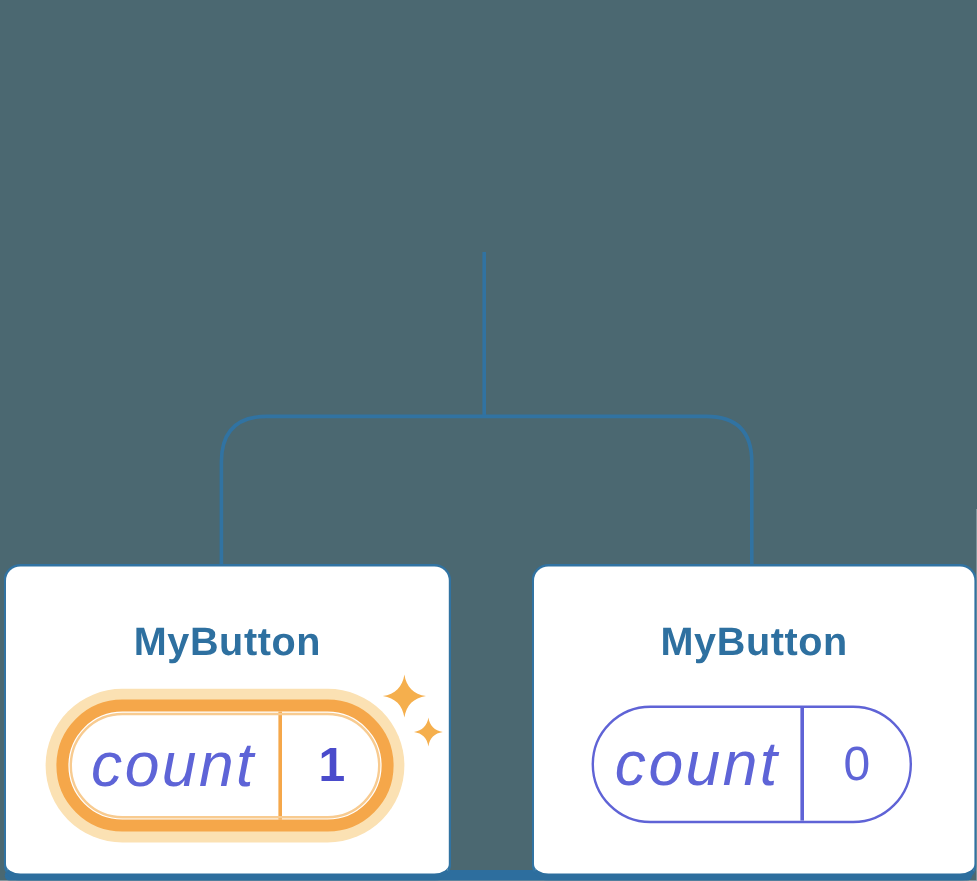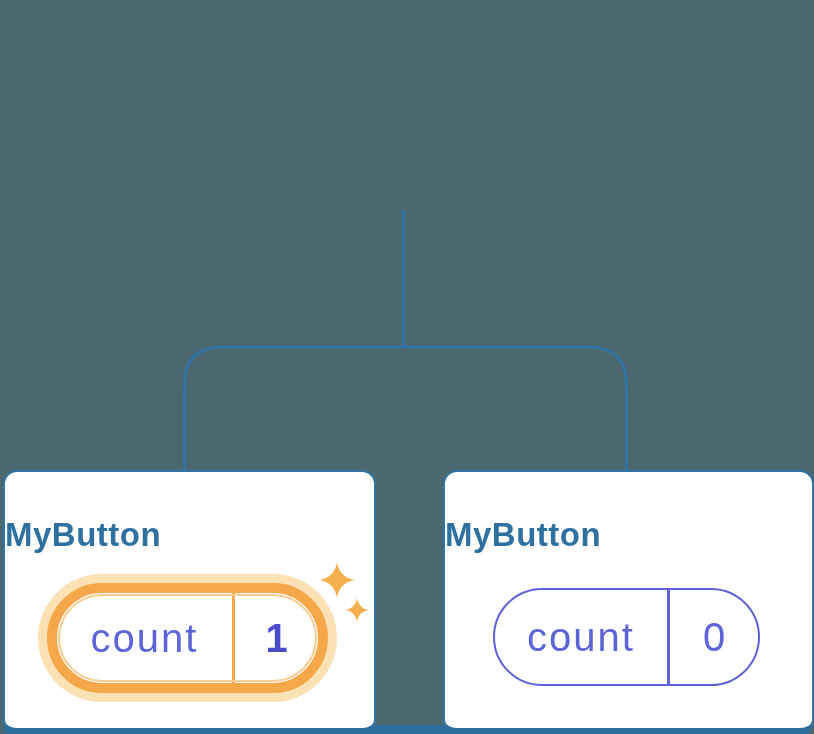--- a/index.html
+++ b/index.html
@@ -30,21 +30,21 @@
     display:flex; align-items:center; justify-content:center;
   }
   .child-node { top:470px; width:369px; height:256px; border-radius:14px; }
   .child-left  { left:3px; }
   .child-right { left:443px; width:367px; }
 
   .node-title {
     font-size:33px; font-weight:700; letter-spacing:0.5px;
     color:var(--title-text,#2E70A0);
   }
-  .child-node .node-title { display:block; margin-top:44px; }
+  .child-node .node-title { display:block; text-align:center; margin-top:44px; }
 
   
   .pill-highlight {
     position:absolute; left:42px; top:111px;
     width:261px; height:90px;
     background:#fff;
     border:10px solid var(--highlight-orange,#F5A74A);
     border-radius:999px;
     box-shadow:0 0 0 9px var(--highlight-halo,#FBE1B3);
     display:flex; align-items:stretch;
@@ -65,22 +65,23 @@
     border-radius:999px;
     display:flex; align-items:stretch; overflow:hidden;
   }
   .pill-plain .state-divider { width:3px; background:var(--pill-border,#5F63D6); }
 
   .cell-name  { width:175px; display:flex; align-items:center; justify-content:center; }
   .pill-plain .cell-name { width:172px; }
   .cell-value { flex:1; display:flex; align-items:center; justify-content:center; }
 
   .state-name {
-    font-size:40px; font-weight:400; letter-spacing:2px;
+    font-size:52px; font-weight:400; letter-spacing:2px;
     color:var(--state-text,#5E64D7);
+    font-style:italic;
   }
   .state-value { font-size:40px; font-weight:400; color:var(--state-text,#5E64D7); }
   .state-value-bold { font-size:40px; font-weight:700; color:var(--state-value-bold,#4A4BCB); }
 
   .sparkles { position:absolute; left:308px; top:82px; width:60px; height:72px; z-index:3; }
 </style>
 </head>
 <body>
 
 <div class="canvas">

